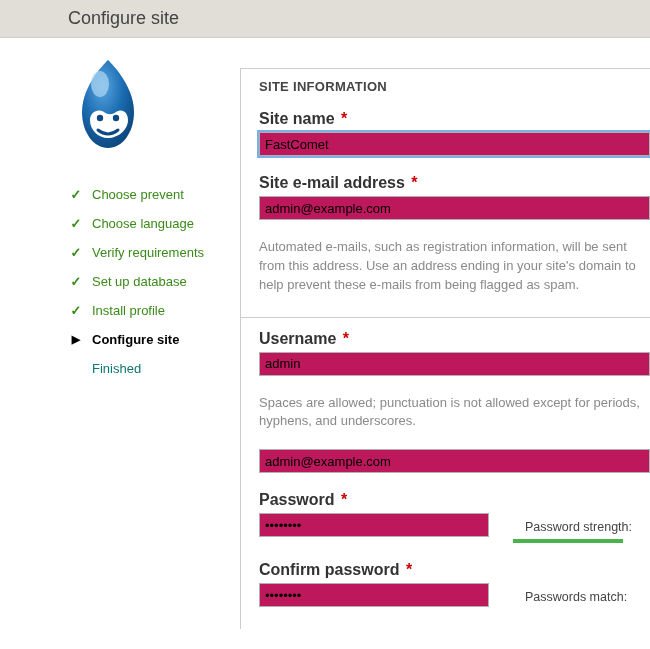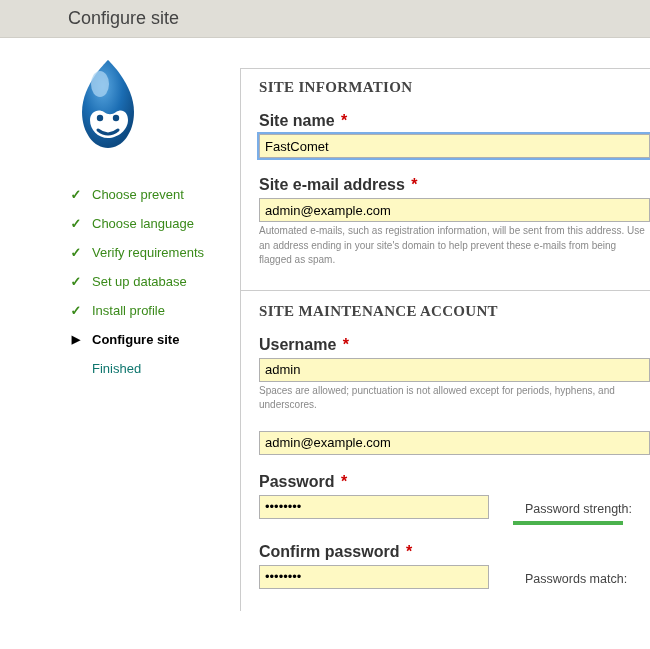--- a/index.html
+++ b/index.html
@@ -64,26 +64,25 @@
     flex: 1;
     border-left: 1px solid #ccc;
     border-top: 1px solid #ccc;
     padding: 10px 0 0 18px;
     margin-top: 10px;
   }
   .section {
     margin-bottom: 22px;
   }
   .section-title {
-    font-size: 15px;
+    font-size: 13px;
     font-weight: bold;
     color: #444;
     margin: 0 0 16px 0;
     letter-spacing: 0.3px;
-    font-family: Liberation Serif, serif;
   }
   .form-row {
     margin-bottom: 18px;
   }
   .form-label {
     display: block;
     font-weight: bold;
     font-size: 16px;
     color: #333;
     margin-bottom: 4px;
@@ -91,38 +90,38 @@
   .form-label .req {
     color: #c00;
     font-weight: bold;
     margin-left: 2px;
   }
   input[type="text"], input[type="password"] {
     font-family: inherit;
     font-size: 13px;
     padding: 3px 5px;
     border: 1px solid #b0b0b0;
-    background: #fef9c3;
+    background: #be185d;
     height: 24px;
   }
   .input-full {
     width: 100%;
     max-width: 400px;
   }
   .input-highlight {
     outline: 2px solid #7aaee8;
     border: 1px solid #6a9ed8;
   }
   .input-pw {
     width: 230px;
   }
   .help-text {
-    font-size: 10px;
+    font-size: 13px;
     color: #8a8a8a;
-    margin-top: 2px;
+    margin-top: 18px;
     line-height: 1.45;
   }
   .sep {
     border: none;
     border-top: 1px solid #ccc;
     margin: 12px 0 12px -18px;
   }
   .pw-row {
     display: flex;
     align-items: flex-end;
@@ -221,21 +220,20 @@
           <span class="req">*</span>
         </label>
         <input type="text" class="input-full" value="admin@example.com" style="">
         <div class="help-text">Automated e-mails, such as registration information, will be sent from this address. Use an address ending in your site's domain to help prevent these e-mails from being flagged as spam.</div>
       </div>
     </div>
 
     <hr class="sep">
 
     <div class="section">
-      <div class="section-title">SITE MAINTENANCE ACCOUNT</div>
 
       <div class="form-row">
         <label class="form-label">
           <span>Username</span>
           <span class="req">*</span>
         </label>
         <input type="text" class="input-full" value="admin" style="">
         <div class="help-text">Spaces are allowed; punctuation is not allowed except for periods, hyphens, and underscores.</div>
       </div>
 

